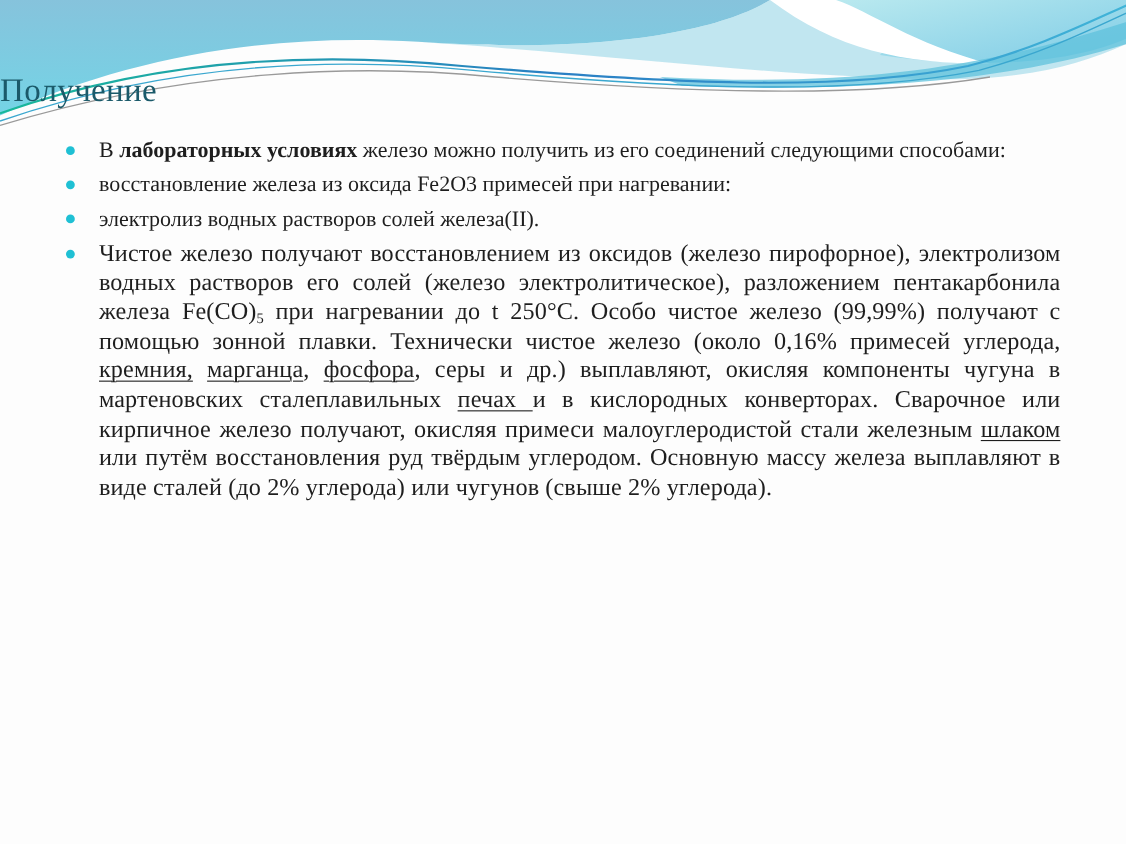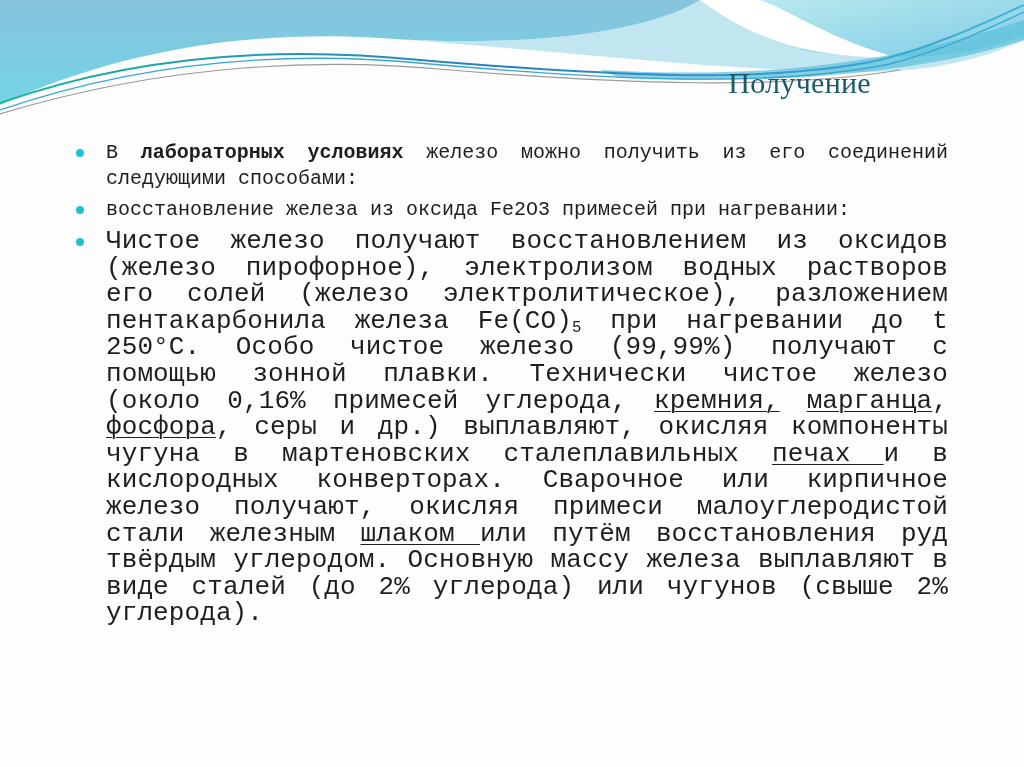--- a/index.html
+++ b/index.html
@@ -6,38 +6,38 @@
   body {
     width: 1024px; height: 767px; overflow: hidden;
     background: #fdfdfd;
     font-family: "Liberation Serif", "DejaVu Serif", serif;
     color: #1e1e1e;
     position: relative;
   }
   .bg { position: absolute; left: 0; top: 0; width: 1024px; height: 140px; }
   .title {
     position: absolute; left: 0; top: 66px; width: 871px;
-    text-align: right; font-size: 30px; color: #1b5a6a;
+    text-align: left; font-size: 30px; color: #1b5a6a;
     letter-spacing: 0.3px;
   }
   .content {
     position: absolute; left: 60px; top: 124px; width: 904px;
   }
-  ul.items { list-style: none; margin: 16px; padding: 0; font-family: Liberation Mono, monospace; }
+  ul.items { list-style: none; margin: 0; padding: 0; }
   ul.items li {
     position: relative; padding-left: 30px;
     text-align: justify; text-align-last: left;
   }
   ul.items li .dot {
     position: absolute; left: 0; width: 8px; height: 8px; border-radius: 50%;
     background: #1fc0d4;
   }
   .small { font-size: 20px; line-height: 26px; margin-bottom: 5px; }
   .small .dot { top: 9px; }
-  .large { font-size: 26px; line-height: 26.6px; letter-spacing: 0.1px; }
+  .large { font-size: 22px; line-height: 26.6px; letter-spacing: 0.1px; }
   .large .dot { top: 10px; }
   b { font-weight: bold; }
   u { text-decoration: underline; text-underline-offset: 3px; text-decoration-thickness: 1px; }
   sub { font-size: 60%; vertical-align: -4px; line-height: 0; }
   .sq { display: inline-block; width: 10px; height: 13px; border: 1px solid #444; margin-left: 3px; vertical-align: -1px; }
 </style>
 </head>
 <body>
 
 <svg class="bg" viewBox="0 0 1024 140" preserveAspectRatio="none">
@@ -77,18 +77,22 @@
 <div class="content">
   <ul class="items">
     <li class="small">
       <span class="dot"></span>
       <span>В </span><b>лабораторных условиях</b><span> железо можно получить из его соединений следующими способами:</span>
     </li>
     <li class="small">
       <span class="dot"></span>
       <span>восстановление железа из оксида Fe2O3 примесей при нагревании:</span>
     </li>
+    <li class="small">
+      <span class="dot"></span>
+      <span>электролиз водных растворов солей железа(II).</span>
+    </li>
     <li class="large">
       <span class="dot"></span>
       <span>Чистое железо получают восстановлением из оксидов (железо пирофорное), электролизом водных растворов его солей (железо электролитическое), разложением пентакарбонила железа Fe(CO)</span><sub>5</sub><span> при нагревании до t 250°C. Особо чистое железо (99,99%) получают с помощью зонной плавки. Технически чистое железо (около 0,16% примесей углерода, </span><u>кремния,</u><span> </span><u>марганца</u><span>, </span><u>фосфора</u><span>, серы и др.) выплавляют, окисляя компоненты чугуна в мартеновских сталеплавильных </span><u>печах </u><span>и в кислородных конверторах. Сварочное или кирпичное железо получают, окисляя примеси малоуглеродистой стали железным </span><u>шлаком </u><span>или путём восстановления руд твёрдым углеродом. Основную массу железа выплавляют в виде сталей (до 2% углерода) или чугунов (свыше 2% углерода).</span>
     </li>
   </ul>
 </div>
 
 </body></html>

